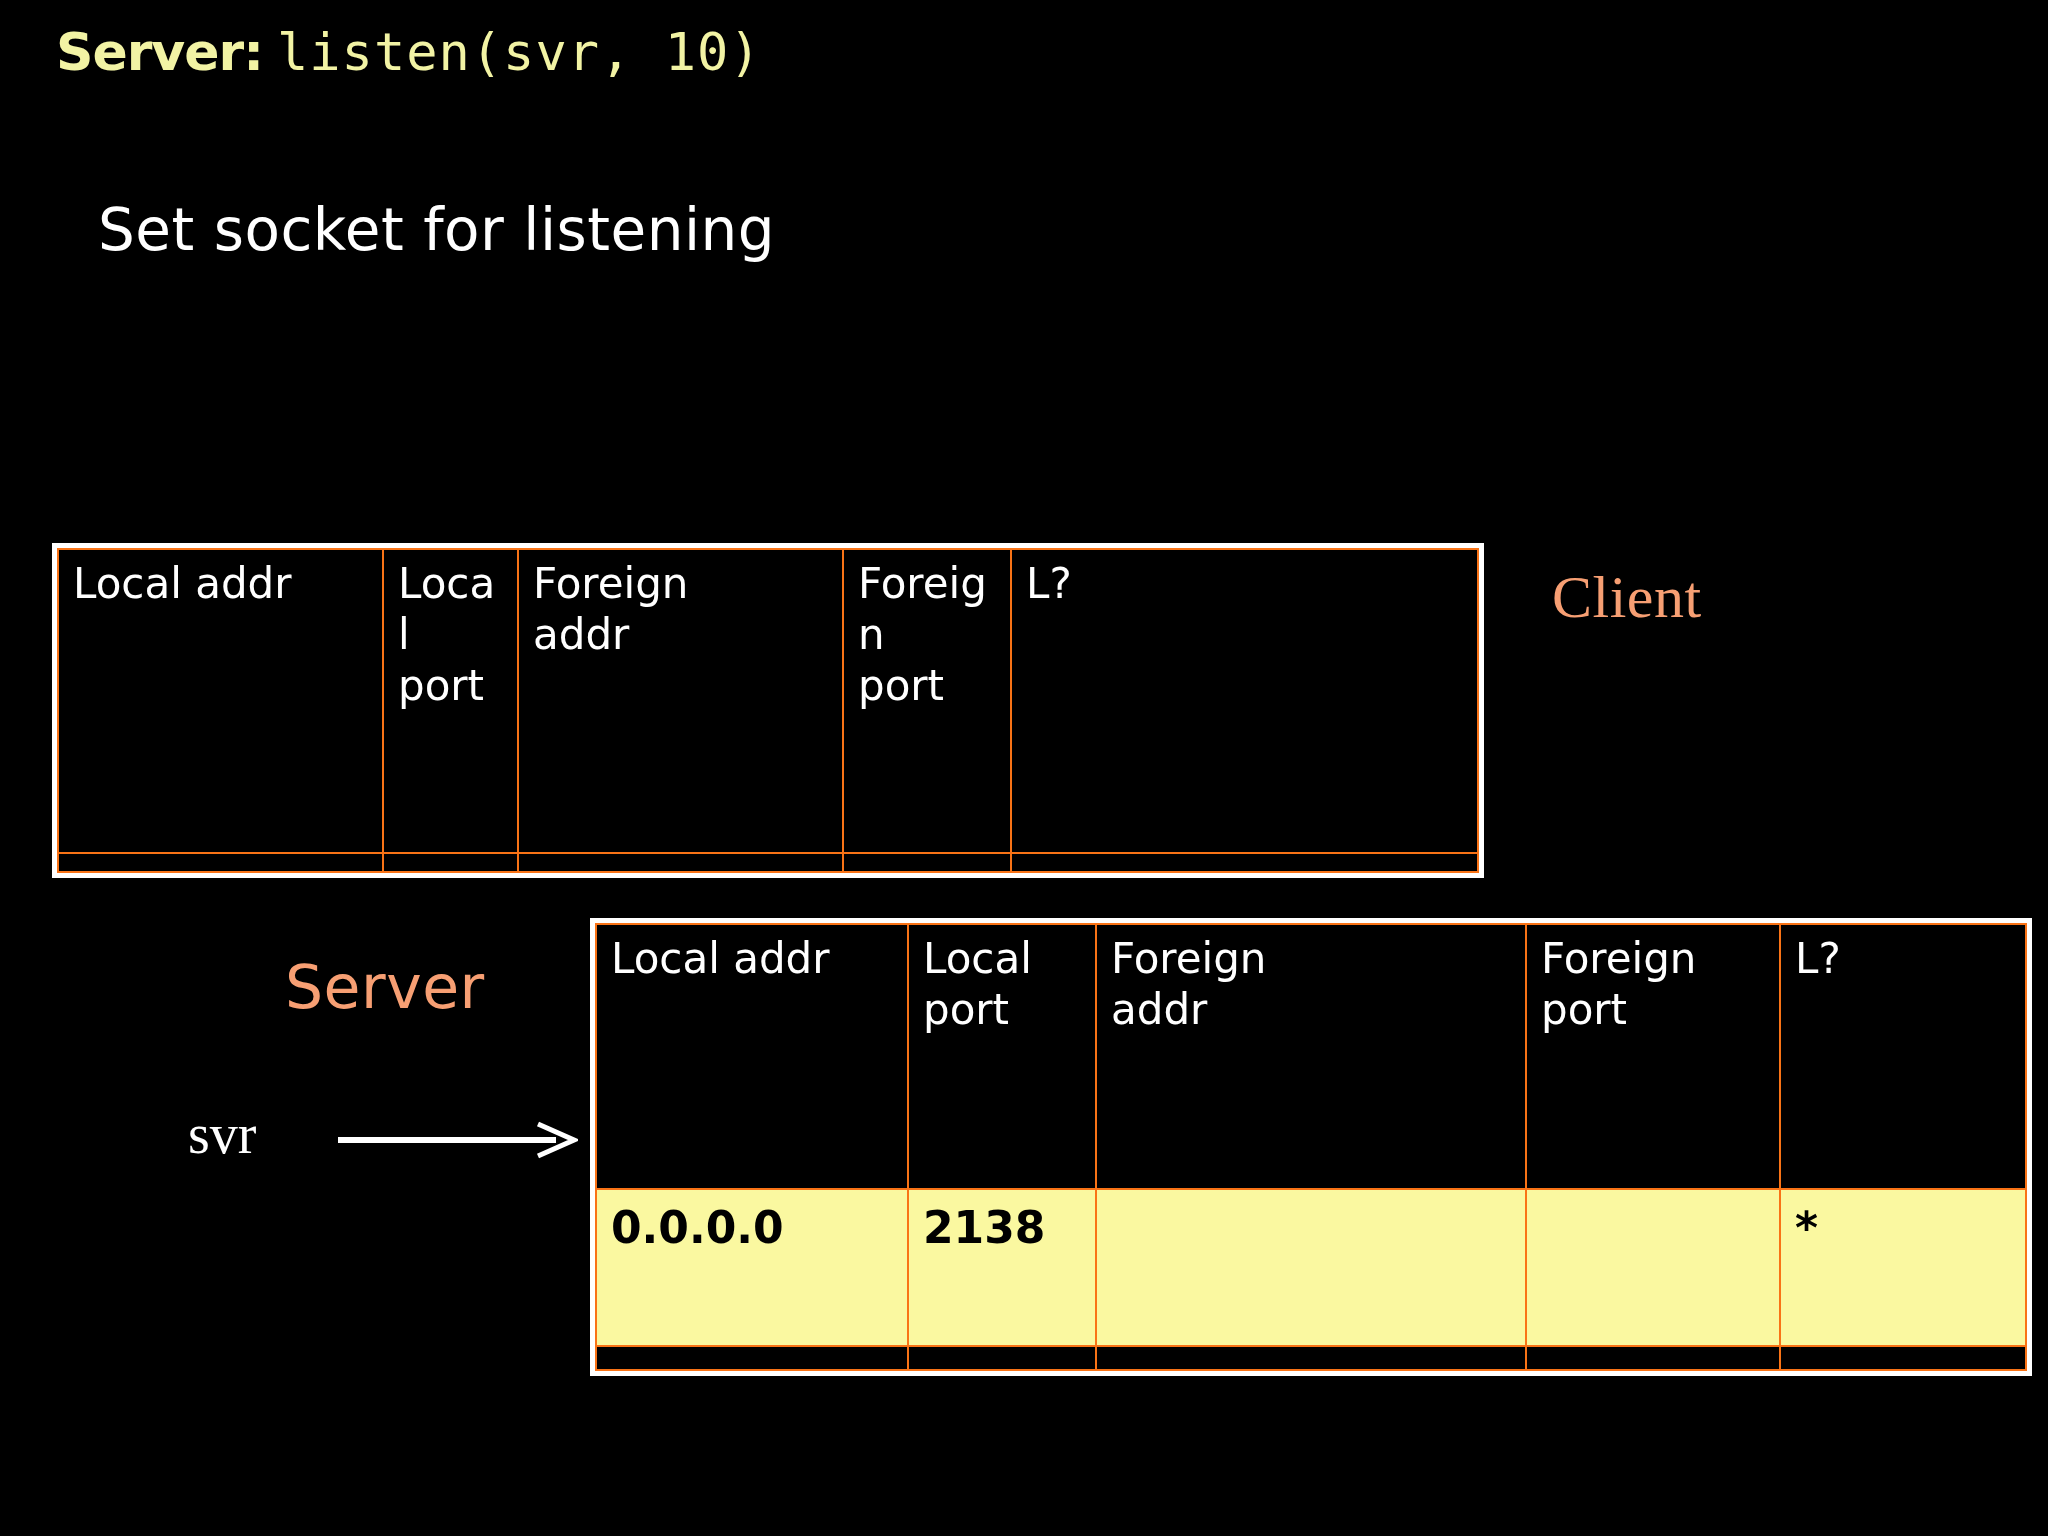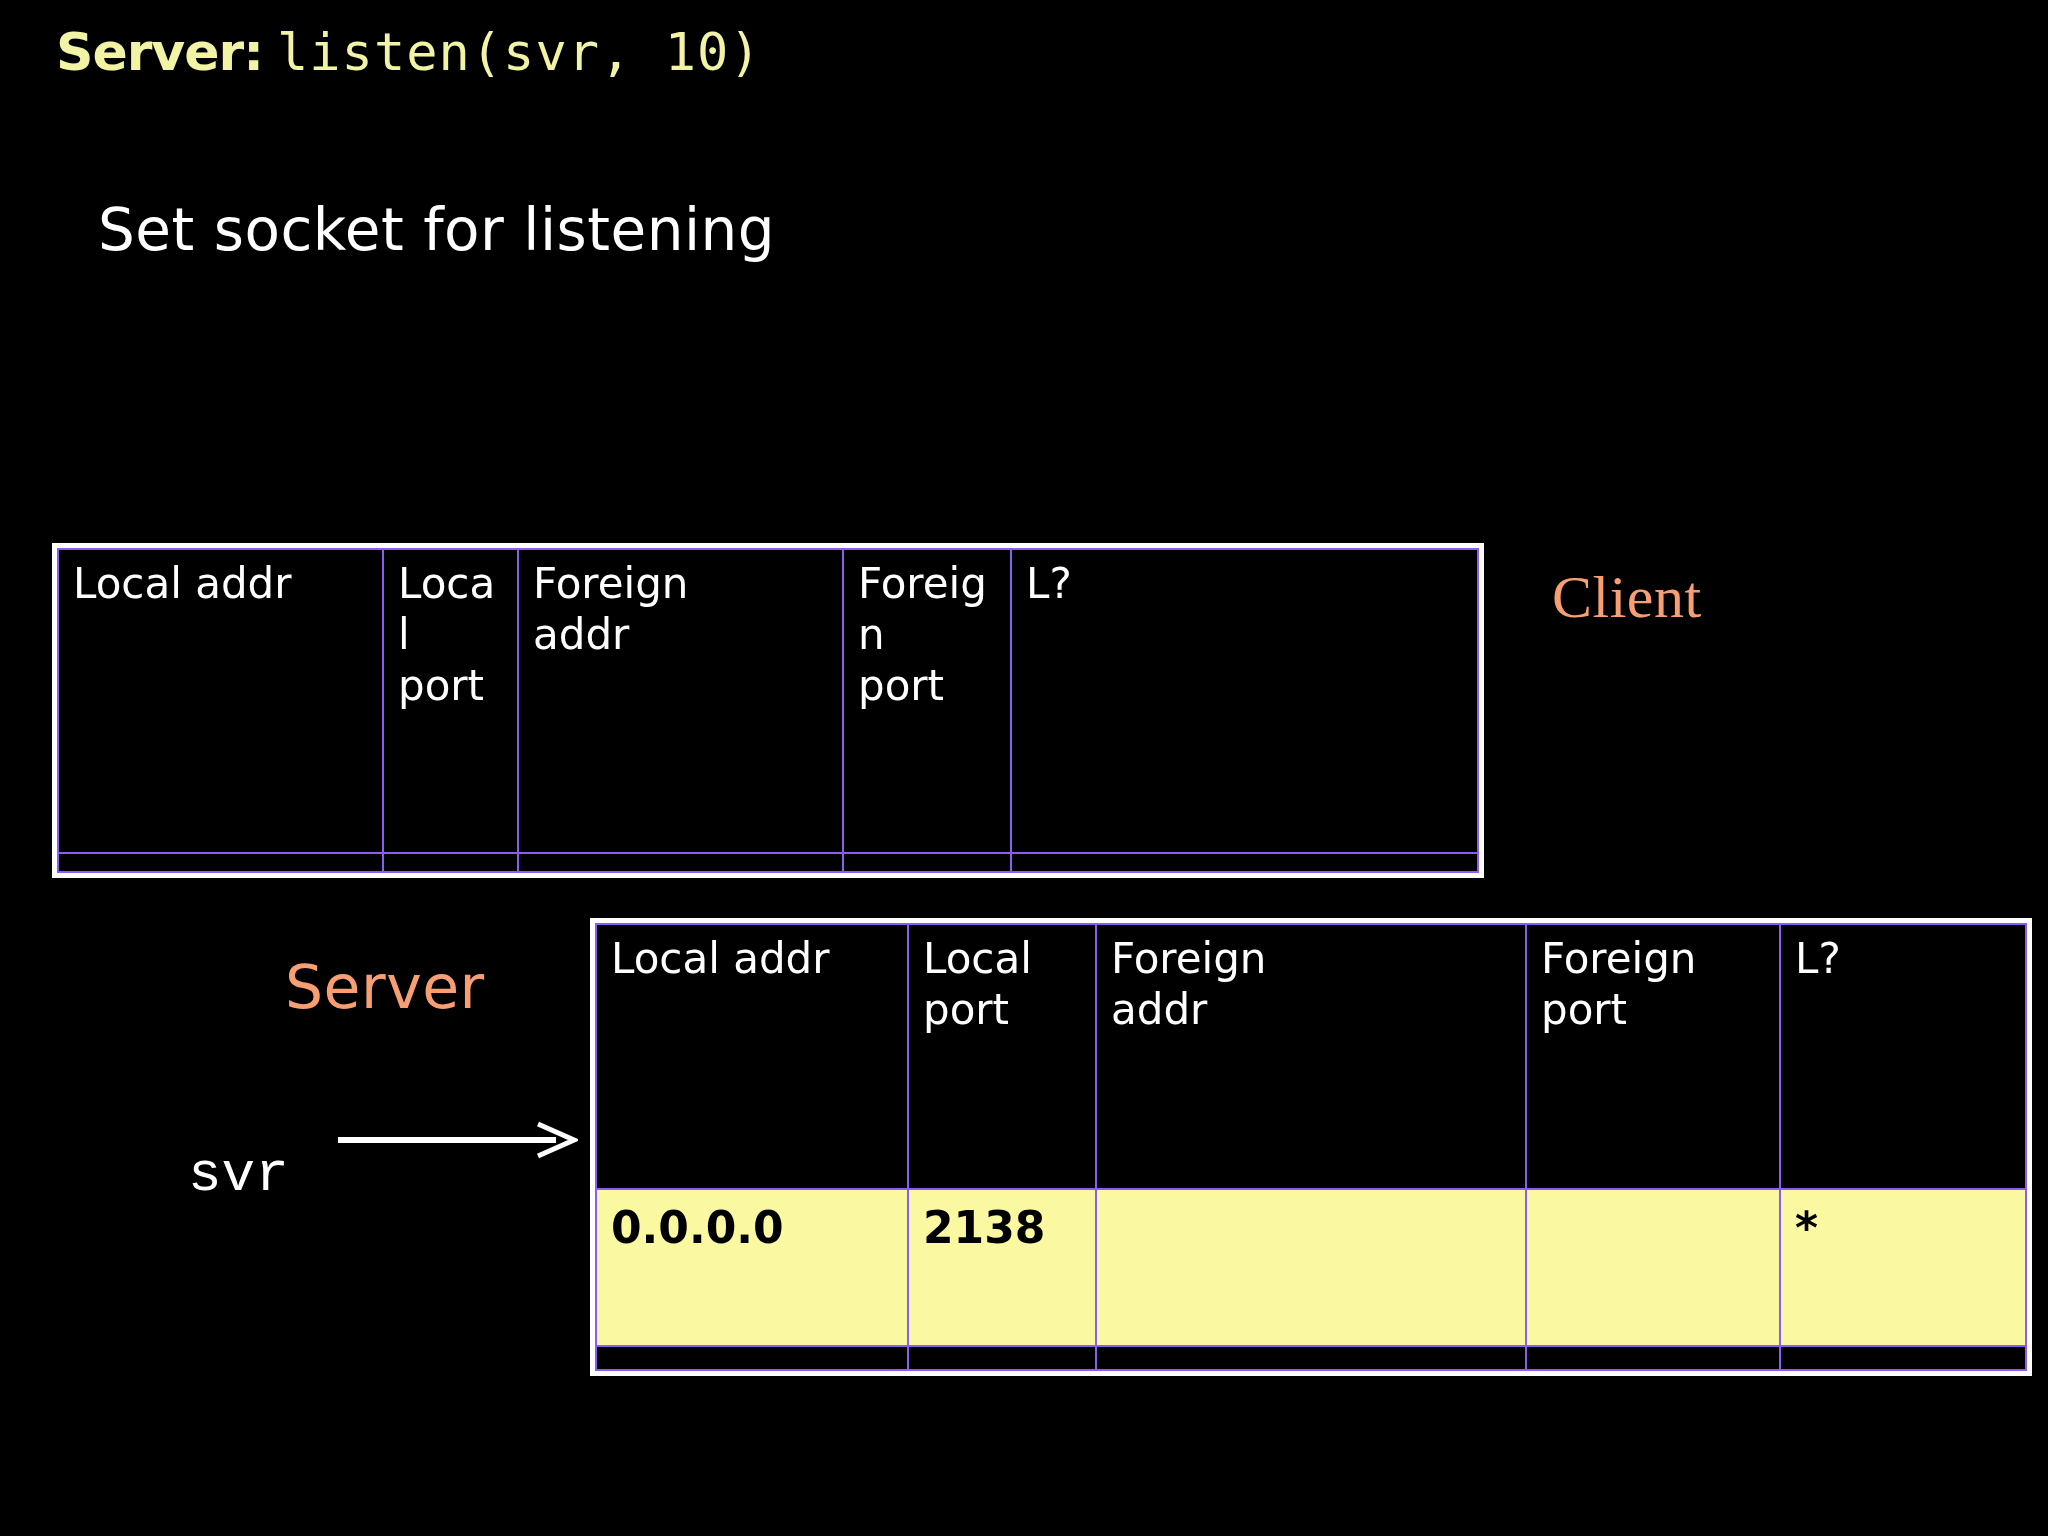--- a/index.html
+++ b/index.html
@@ -63,21 +63,21 @@
     box-sizing: border-box;
     border-collapse: separate;
   }
   .sock-table table {
     width: 100%;
     height: 100%;
     border-collapse: collapse;
     table-layout: fixed;
   }
   .sock-table td {
-    border: 2px solid #8b5cf6;
+    border: 2px solid #f97316;
     vertical-align: top;
     padding: 8px 14px 0 14px;
     font-family: "DejaVu Sans", sans-serif;
     font-size: 42px;
     line-height: 1.22;
     color: #FFFFFF;
     background: #000000;
     word-wrap: break-word;
     box-sizing: border-box;
   }
@@ -134,25 +134,24 @@
     position: absolute;
     left: 188px;
     top: 1106px;
     width: 400px;
     height: 90px;
   }
   #svr-pointer .svr-text {
     position: absolute;
     left: 0;
     top: 0;
-    font-family: Liberation Mono, monospace;
+    font-family: Liberation Serif, serif;
     font-size: 56px;
     color: #FFFFFF;
     line-height: 1;
-    margin-top: 41px;
   }
   #svr-pointer .svr-arrow {
     position: absolute;
     left: 150px;
     top: 10px;
   }
 </style>
 </head>
 <body>
 

